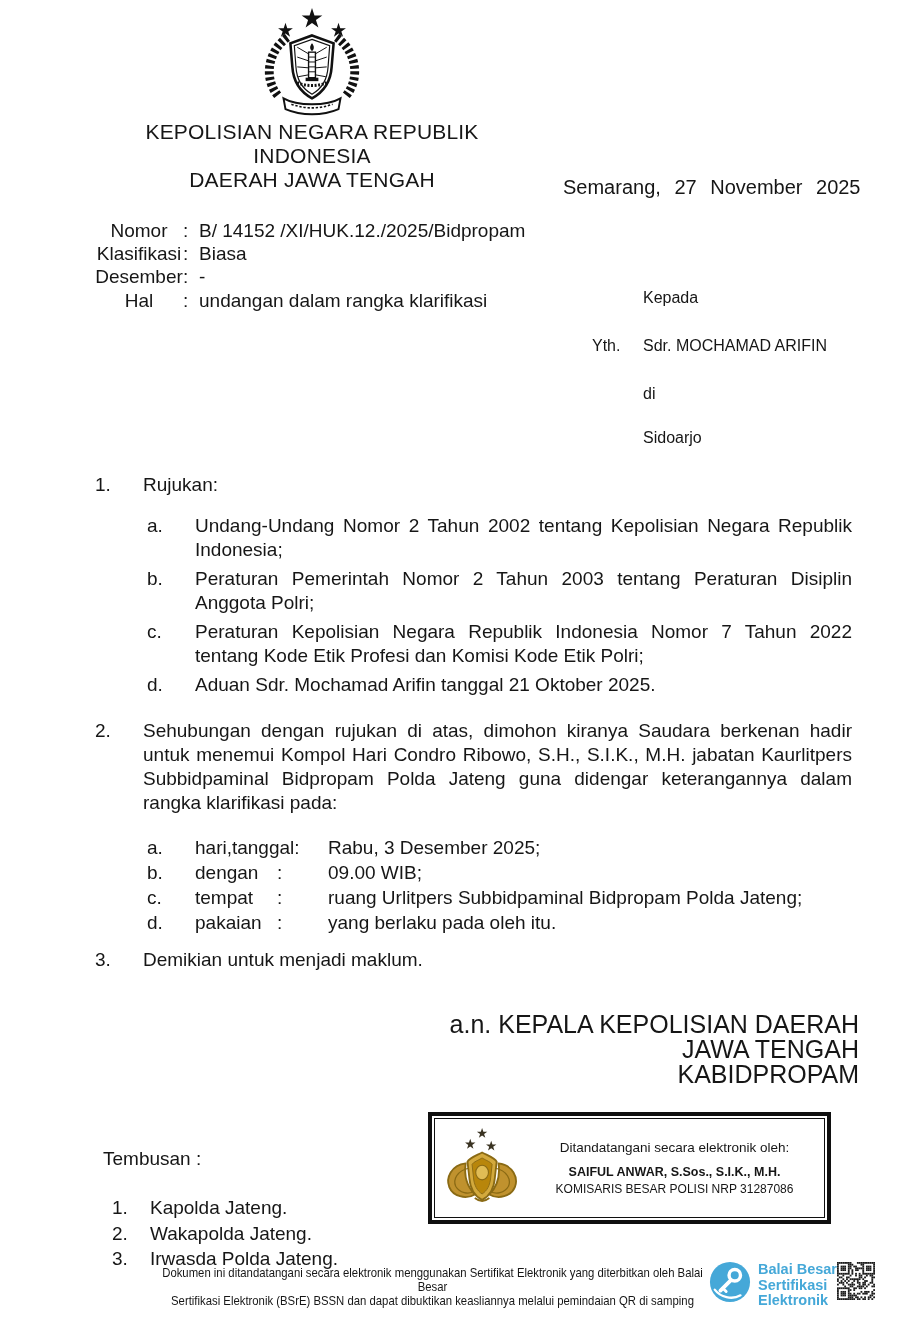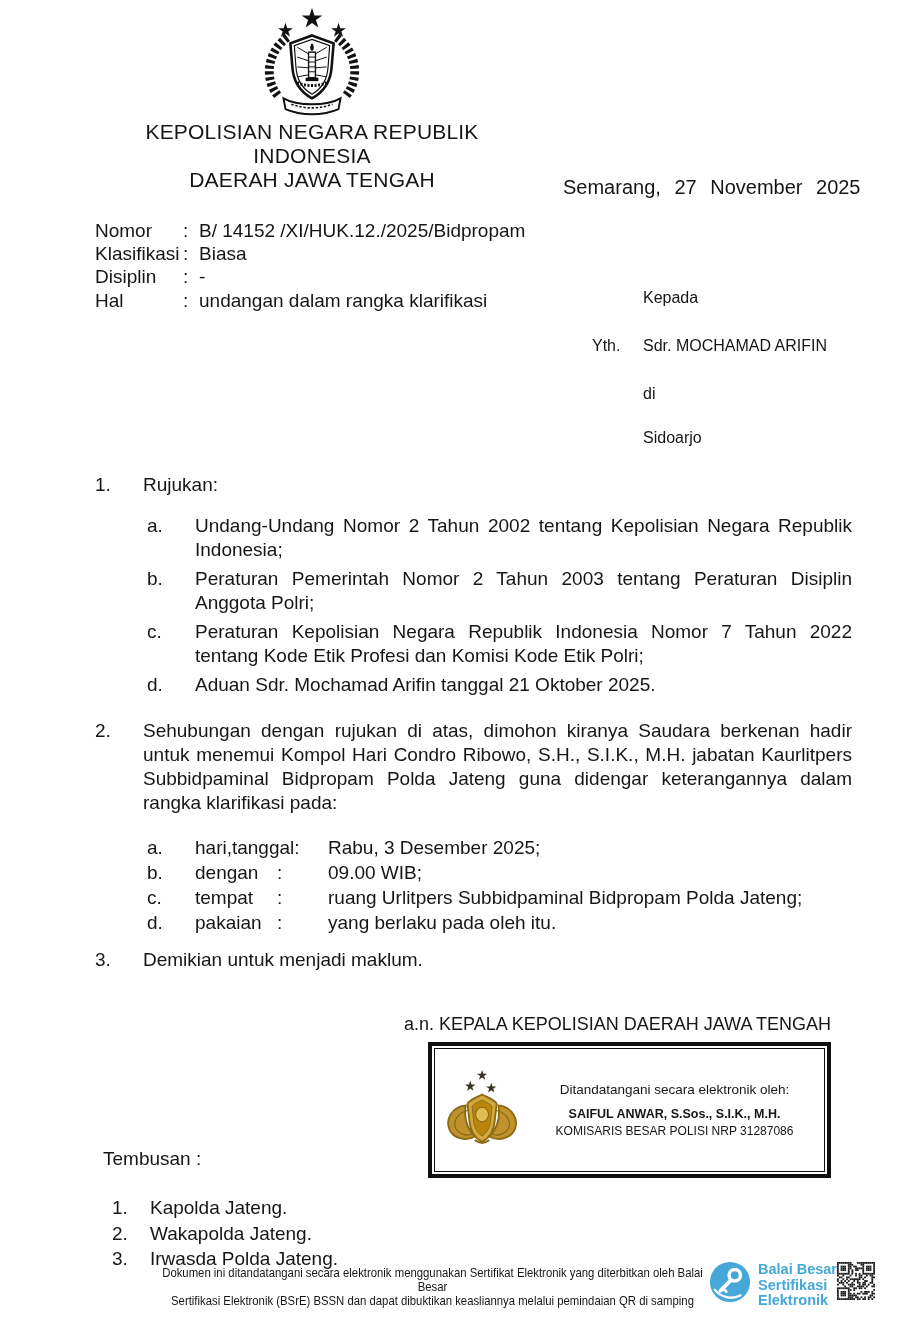--- a/index.html
+++ b/index.html
@@ -11,21 +11,21 @@
   .letterhead{position:absolute;left:95px;top:6px;width:434px;text-align:center;}
   .emblem-wrap{height:112px;}
   .lh-line{font-size:21px;line-height:24px;letter-spacing:.2px;}
   .lh-line.l1{margin-top:2px;}
   .lh-rule{border-bottom:2.5px solid #161616;padding-bottom:1px;margin-top:1px;}
   .lh-rule .lh-line{text-decoration:underline;}
   .date-line{position:absolute;left:563px;top:176px;font-size:20px;word-spacing:8px;white-space:nowrap;}
   
   .meta{position:absolute;left:95px;top:219px;font-size:19px;line-height:23.2px;}
   .meta-row{display:flex;}
-  .meta-label{width:88px;flex:none;}
+  .meta-label{width:88px;flex:none;text-align:center;}
   .meta-colon{width:16px;flex:none;}
   
   .abs{position:absolute;font-size:16px;white-space:nowrap;}
   
   .letter-body{position:absolute;left:95px;top:473px;width:757px;font-size:19px;line-height:24px;}
   .num-row{display:flex;}
   .num-col{width:48px;flex:none;}
   .num-text{flex:1;}
   .sub{display:flex;margin-left:52px;margin-top:5px;}
   .sub.first{margin-top:17px;}
@@ -34,22 +34,22 @@
   .item2{margin-top:22px;}
   .item2 .num-text{text-align:justify;}
   .details{margin-left:52px;margin-top:20px;line-height:25px;}
   .det-row{display:flex;}
   .det-letter{width:48px;flex:none;}
   .det-label{width:82px;flex:none;white-space:nowrap;}
   .det-colon{width:51px;flex:none;}
   .det-value{white-space:nowrap;}
   .item3{margin-top:13px;}
   
-  .sig-heading{position:absolute;left:376px;top:1012px;width:483px;text-align:center;font-size:18px;line-height:25px;}
-  .sig-box{position:absolute;left:428px;top:1042px;width:403px;height:136px;border:4px solid #101010;box-sizing:border-box;background:#fff;}
+  .sig-heading{position:absolute;left:376px;top:1012px;width:483px;text-align:right;font-size:25px;line-height:25px;}
+  .sig-box{position:absolute;left:428px;top:1112px;width:403px;height:112px;border:4px solid #101010;box-sizing:border-box;background:#fff;}
   .sig-box-inner{position:absolute;left:2px;top:2px;right:2px;bottom:2px;border:1px solid #101010;display:flex;align-items:center;}
   .sig-emblem{flex:none;width:96px;display:flex;justify-content:center;}
   .sig-text{flex:1;text-align:center;padding-right:6px;}
   .sig-esign{font-size:13.5px;}
   .sig-name{font-size:12.5px;font-weight:bold;margin-top:10px;}
   .sig-rank{font-size:12px;margin-top:3px;}
   
   .tembusan{position:absolute;left:103px;top:1146px;font-size:19px;line-height:25.3px;}
   .tembusan-title{margin-bottom:24px;}
   .temb-row{display:flex;margin-left:9px;}
@@ -117,21 +117,21 @@
       <span class="meta-label">Nomor</span>
       <span class="meta-colon">:</span>
       <span class="meta-value">B/ 14152 /XI/HUK.12./2025/Bidpropam</span>
     </div>
     <div class="meta-row">
       <span class="meta-label">Klasifikasi</span>
       <span class="meta-colon">:</span>
       <span class="meta-value">Biasa</span>
     </div>
     <div class="meta-row">
-      <span class="meta-label">Disiplin</span>
+      <span class="meta-label">Desember</span>
       <span class="meta-colon">:</span>
       <span class="meta-value">-</span>
     </div>
     <div class="meta-row">
       <span class="meta-label">Hal</span>
       <span class="meta-colon">:</span>
       <span class="meta-value">undangan dalam rangka klarifikasi</span>
     </div>
   </div>
 

